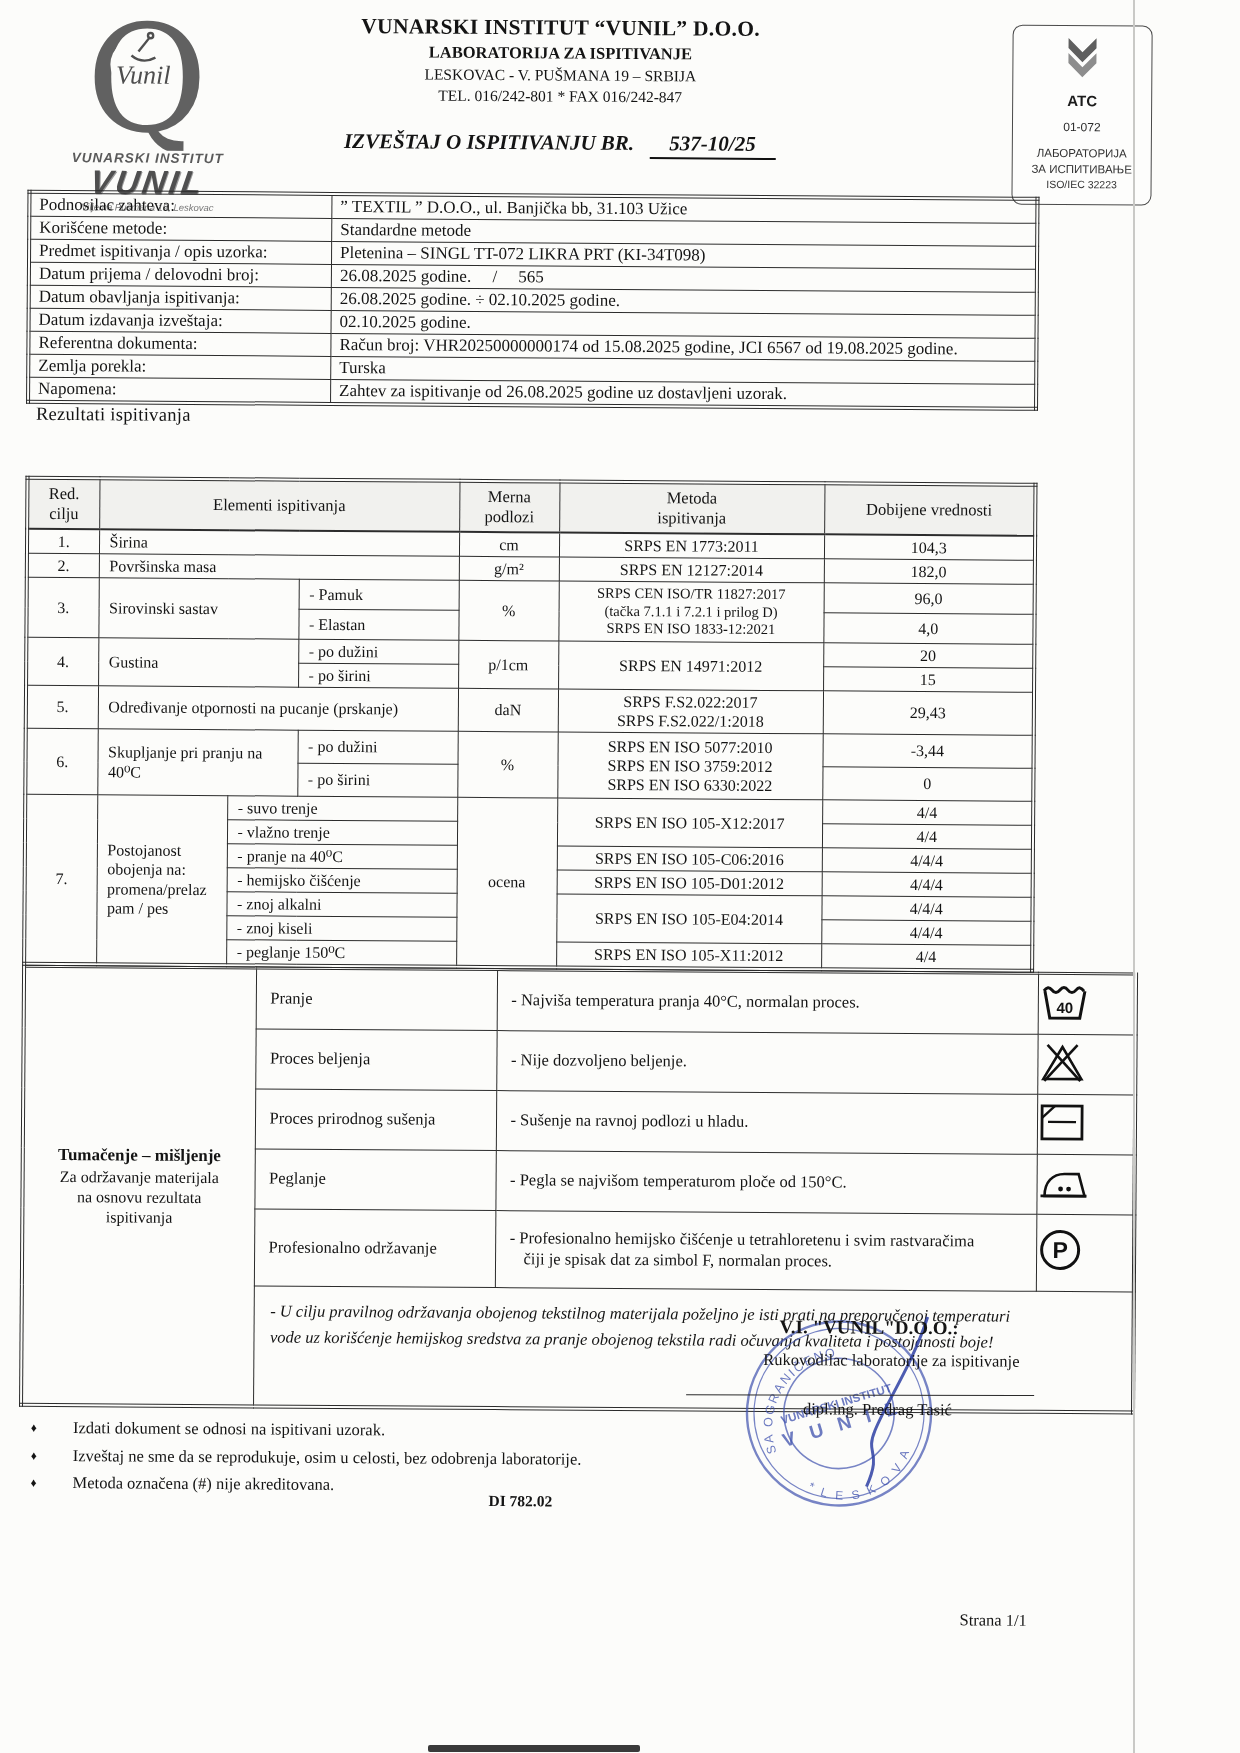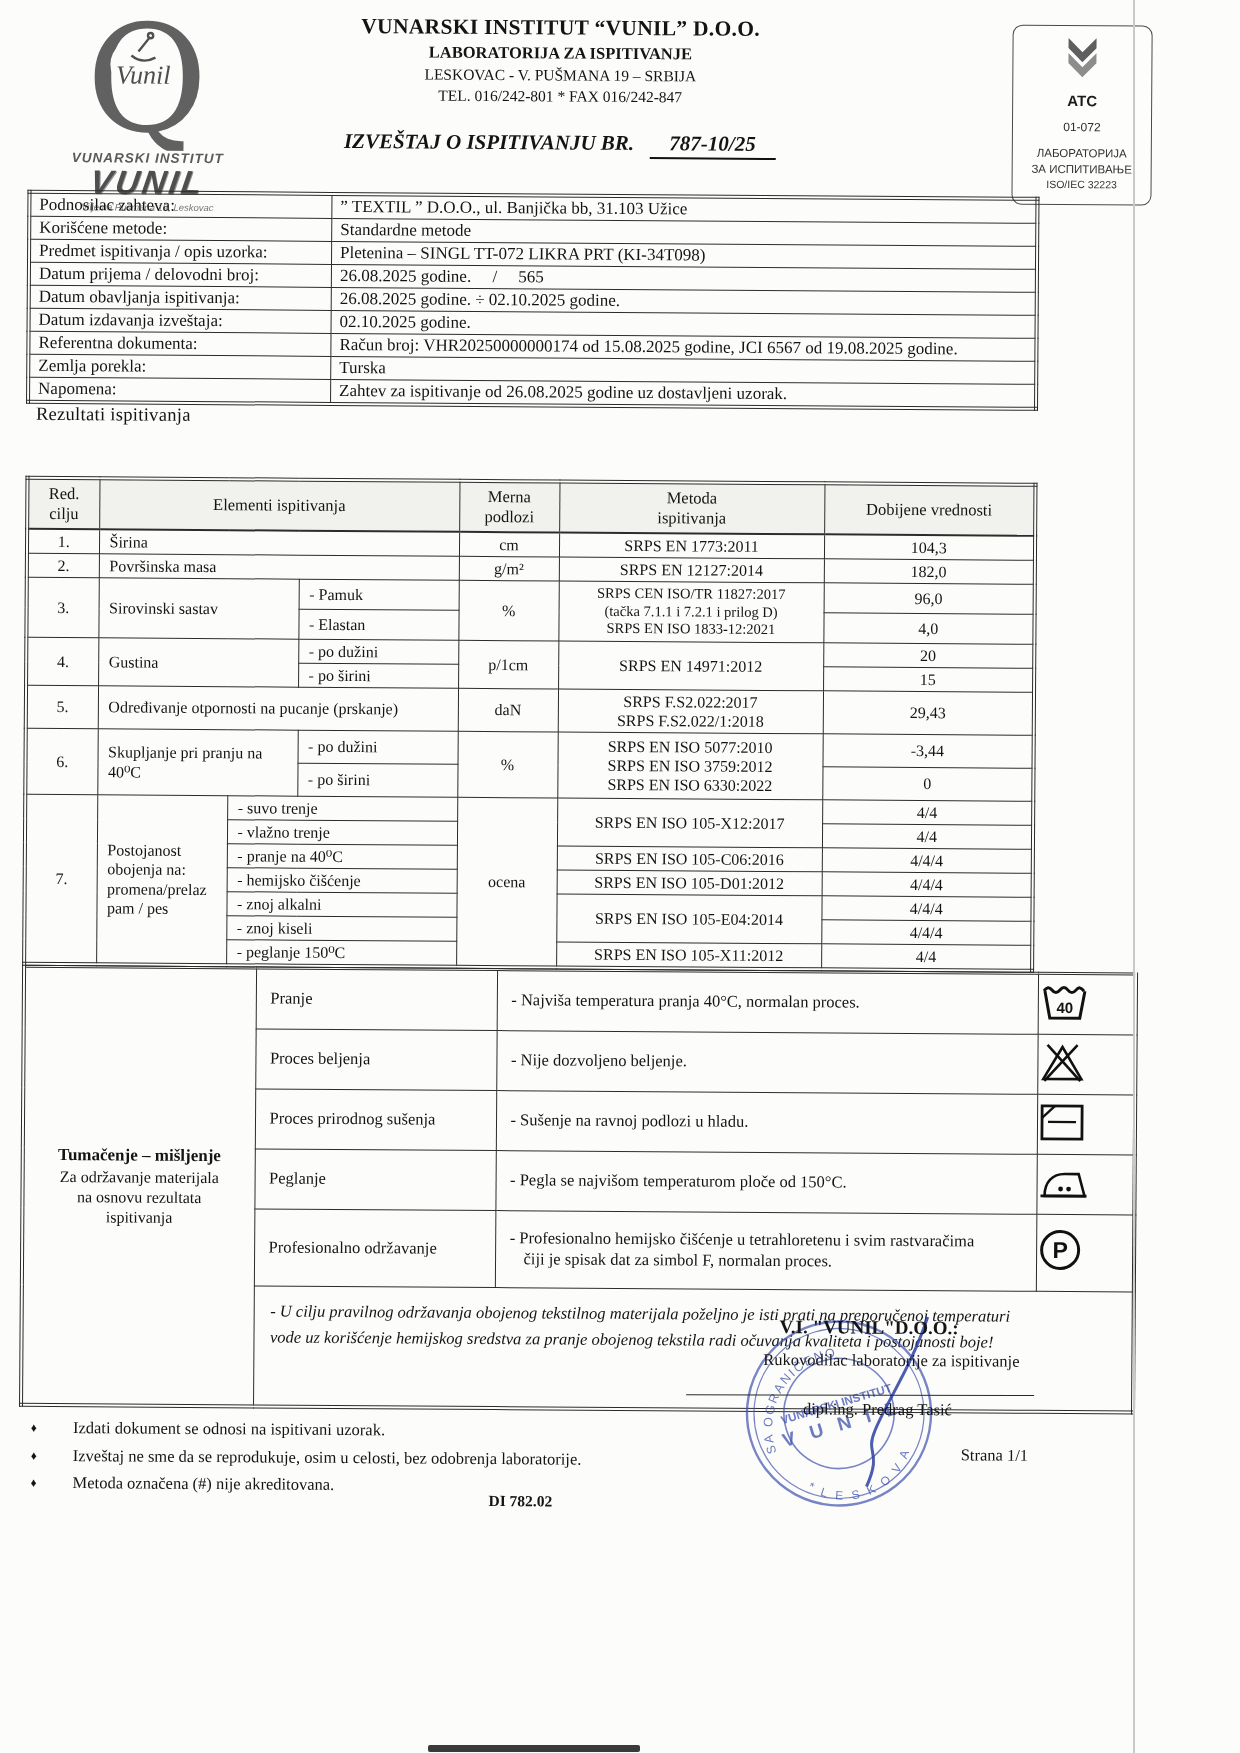--- a/index.html
+++ b/index.html
@@ -78,21 +78,21 @@
   .sig .role{position:absolute;left:132px;top:50px;font-size:16.5px;white-space:nowrap;}
   .sig .sig-line{position:absolute;left:55px;top:94px;width:348px;border-top:1.6px solid #2a2a2a;transform:rotate(-0.3deg);}
   .sig .name{position:absolute;left:172px;top:99px;font-size:16.5px;white-space:nowrap;}
   .stamp{position:absolute;left:38px;top:8px;}
 
   
   .bullets{position:absolute;left:40px;top:1414px;font-size:16.5px;}
   .bullets .brow{height:27.5px;line-height:27.5px;white-space:nowrap;}
   .bullets .diamond{font-size:12px;margin-right:36px;vertical-align:1px;}
   .doc-code{position:absolute;top:1489px;left:0;width:1060px;text-align:center;font-weight:bold;font-size:15.5px;}
-  .page-num{position:absolute;top:1439px;left:970px;font-size:16.5px;text-align:center;}
+  .page-num{position:absolute;top:1604px;left:970px;font-size:16.5px;text-align:center;}
 </style>
 </head>
 <body>
 
 <div class="page">
   <div class="tilt">
 
     <div class="header">
 
       <div class="logo-col">
@@ -111,21 +111,21 @@
         <div class="logo-address">Viljema Pušmana 19, Leskovac</div>
       </div>
 
       <div class="center-col">
         <div class="co-name">VUNARSKI INSTITUT “VUNIL” D.O.O.</div>
         <div class="co-lab">LABORATORIJA ZA ISPITIVANJE</div>
         <div class="co-addr">LESKOVAC - V. PUŠMANA 19 – SRBIJA</div>
         <div class="co-tel">TEL. 016/242-801 * FAX 016/242-847</div>
         <div class="report-line">
           <span>IZVEŠTAJ O ISPITIVANJU BR.</span>
-          <span class="report-number">787-10/25</span>
+          <span class="report-number">537-10/25</span>
         </div>
       </div>
 
       <div class="badge">
         <svg width="44" height="46" viewBox="0 0 44 46">
           <polygon points="8,4 22,18 36,4 36,14 22,28 8,14" fill="#5f5f5f"></polygon>
           <polygon points="8,19 22,33 36,19 36,29 22,43 8,29" fill="#8d8d8d"></polygon>
         </svg>
         <div class="atc">ATC</div>
         <div class="code">01-072</div>

